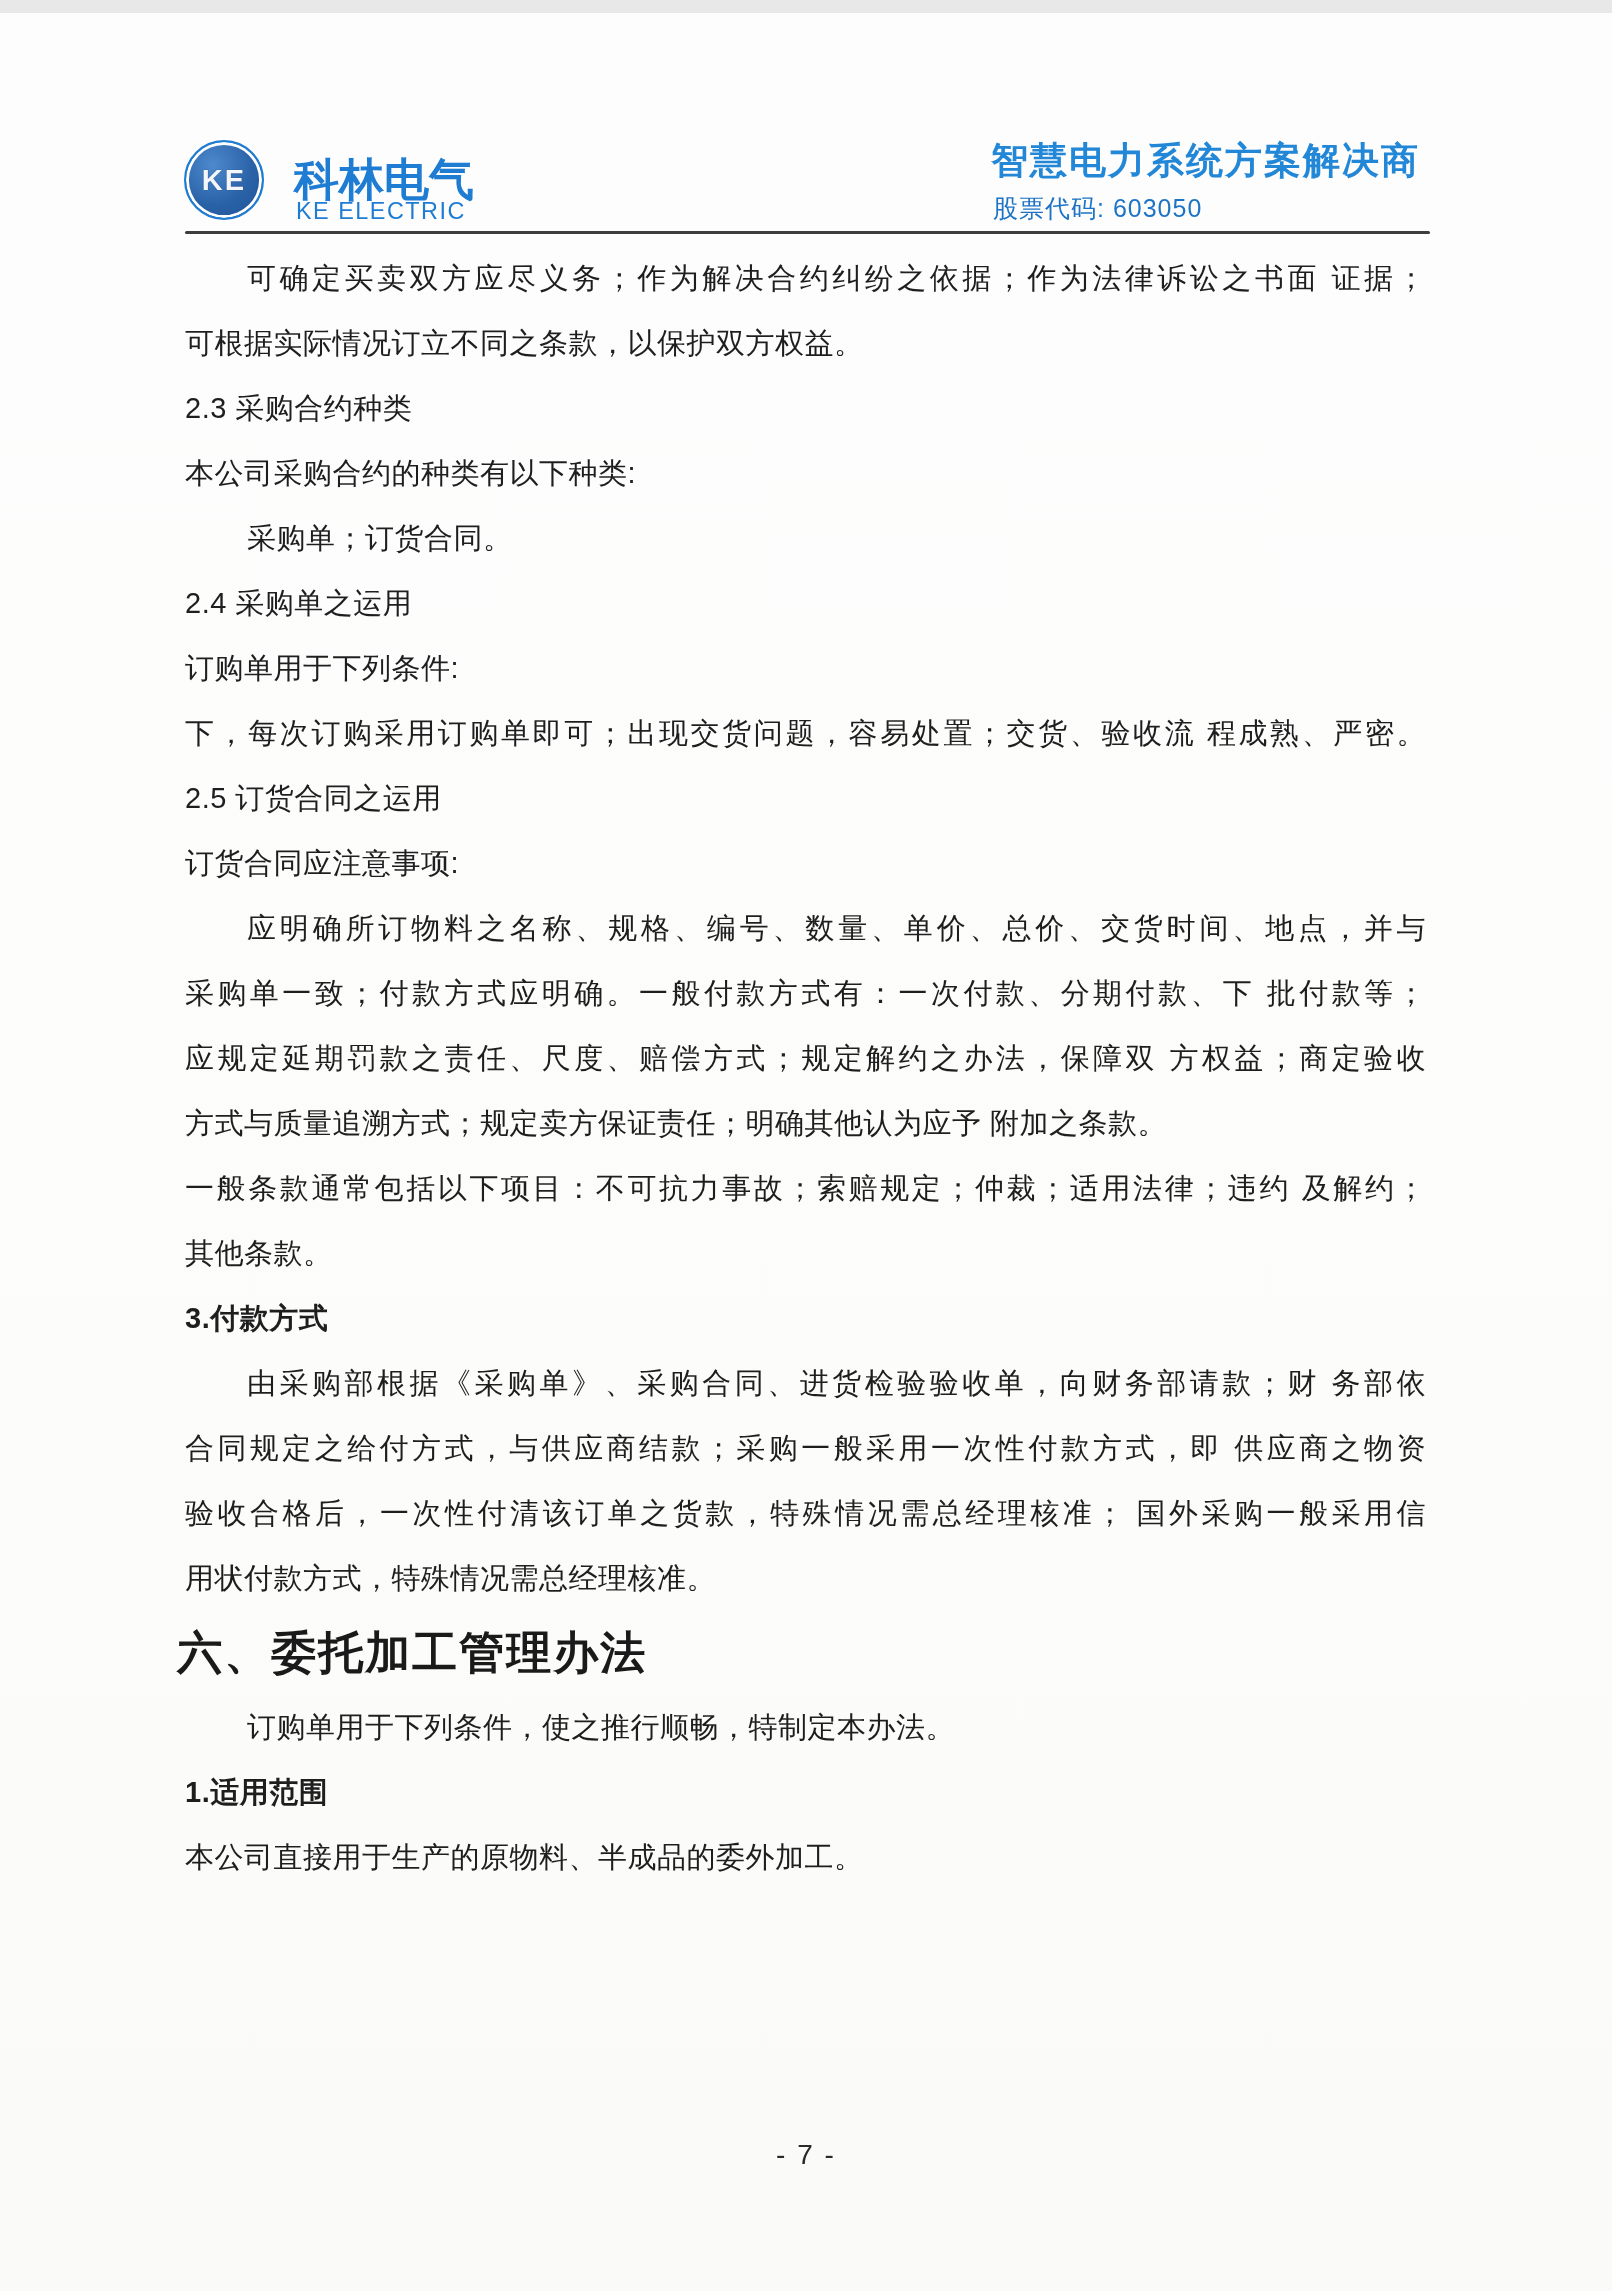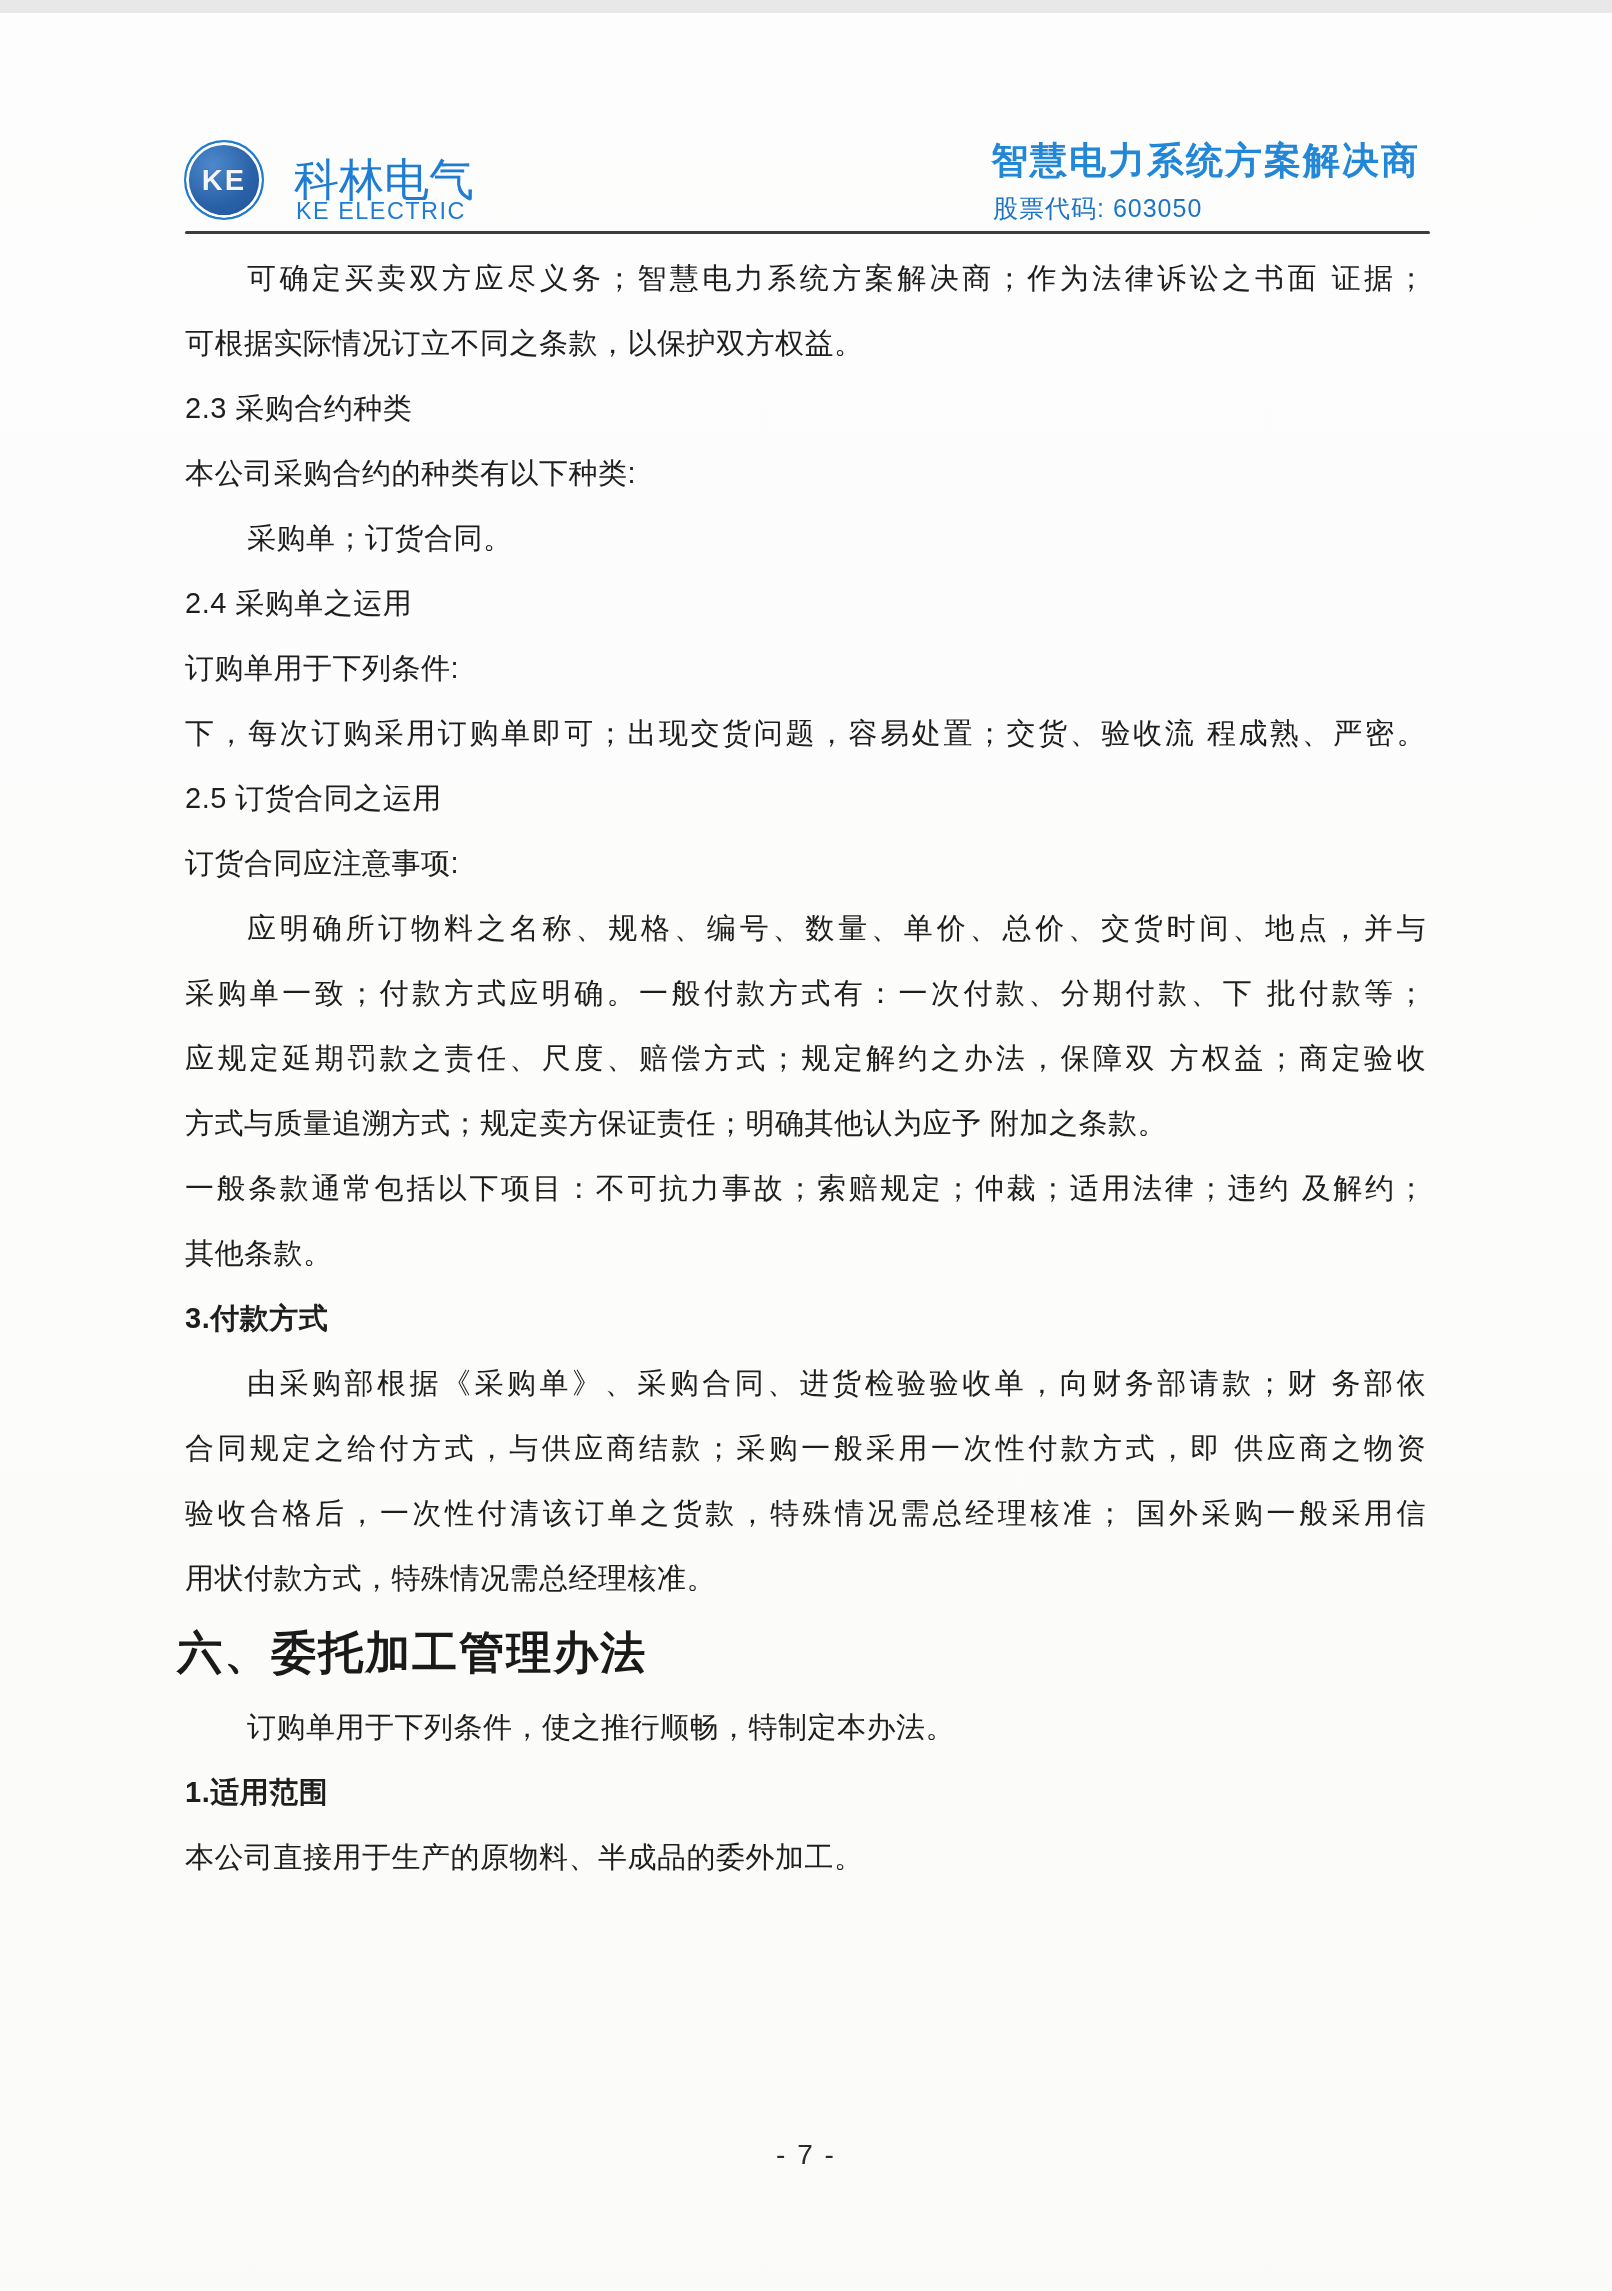--- a/index.html
+++ b/index.html
@@ -31,21 +31,21 @@
     font-weight: 700;
     letter-spacing: 2px;
     text-shadow: 0 0 1px #12407c;
   }
   .company-cn {
     position: absolute;
     left: 294px; top: 137px;
     font-size: 45px;
     color: var(--brand-blue, #1e7cd2);
     letter-spacing: 0px;
-    font-weight: 400;
+    font-weight: 700;
   }
   .company-en {
     position: absolute;
     left: 296px; top: 185px;
     font-size: 23.4px;
     color: var(--brand-blue, #1e7cd2);
     letter-spacing: 1.5px;
     font-weight: 500;
   }
   .tagline {
@@ -120,21 +120,21 @@
       <span class="logo-monogram">KE</span>
     </div>
     <div class="company-cn">科林电气</div>
     <div class="company-en">KE ELECTRIC</div>
     <div class="tagline">智慧电力系统方案解决商</div>
     <div class="stock">股票代码: 603050</div>
     <div class="header-rule"></div>
   </header>
 
   <main class="doc-body" id="doc-body">
-      <div class="line indent fill">可确定买卖双方应尽义务；智慧电力系统方案解决商；作为法律诉讼之书面 证据；</div>
+      <div class="line indent fill">可确定买卖双方应尽义务；作为解决合约纠纷之依据；作为法律诉讼之书面 证据；</div>
       <div class="line">可根据实际情况订立不同之条款，以保护双方权益。</div>
       <div class="line">2.3 采购合约种类</div>
       <div class="line">本公司采购合约的种类有以下种类:</div>
       <div class="line indent">采购单；订货合同。</div>
       <div class="line">2.4 采购单之运用</div>
       <div class="line">订购单用于下列条件:</div>
       <div class="line fill">下，每次订购采用订购单即可；出现交货问题，容易处置；交货、验收流 程成熟、严密。</div>
       <div class="line">2.5 订货合同之运用</div>
       <div class="line">订货合同应注意事项:</div>
       <div class="line indent fill">应明确所订物料之名称、规格、编号、数量、单价、总价、交货时间、地点，并与</div>

